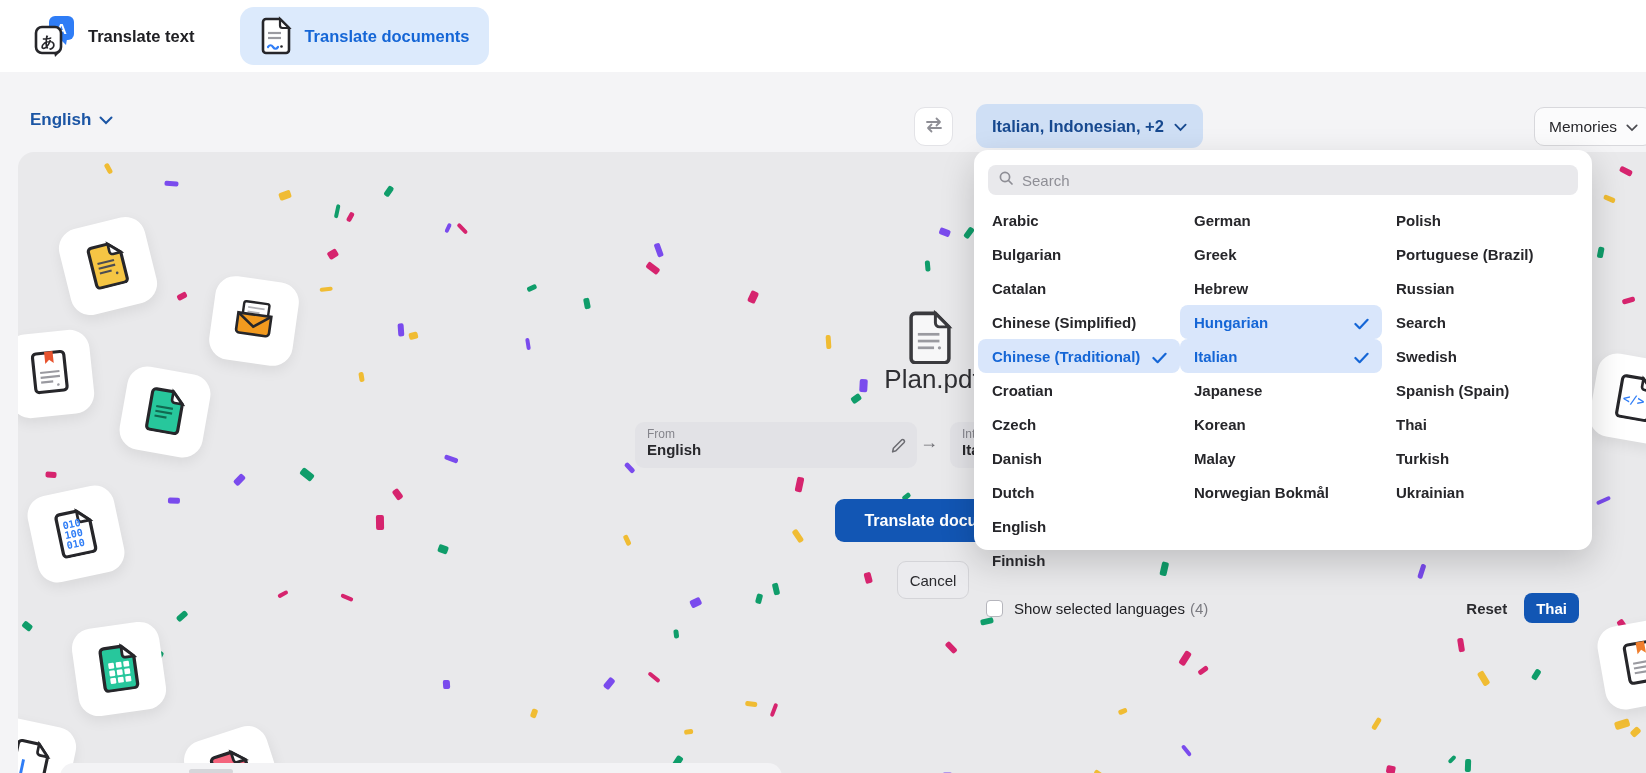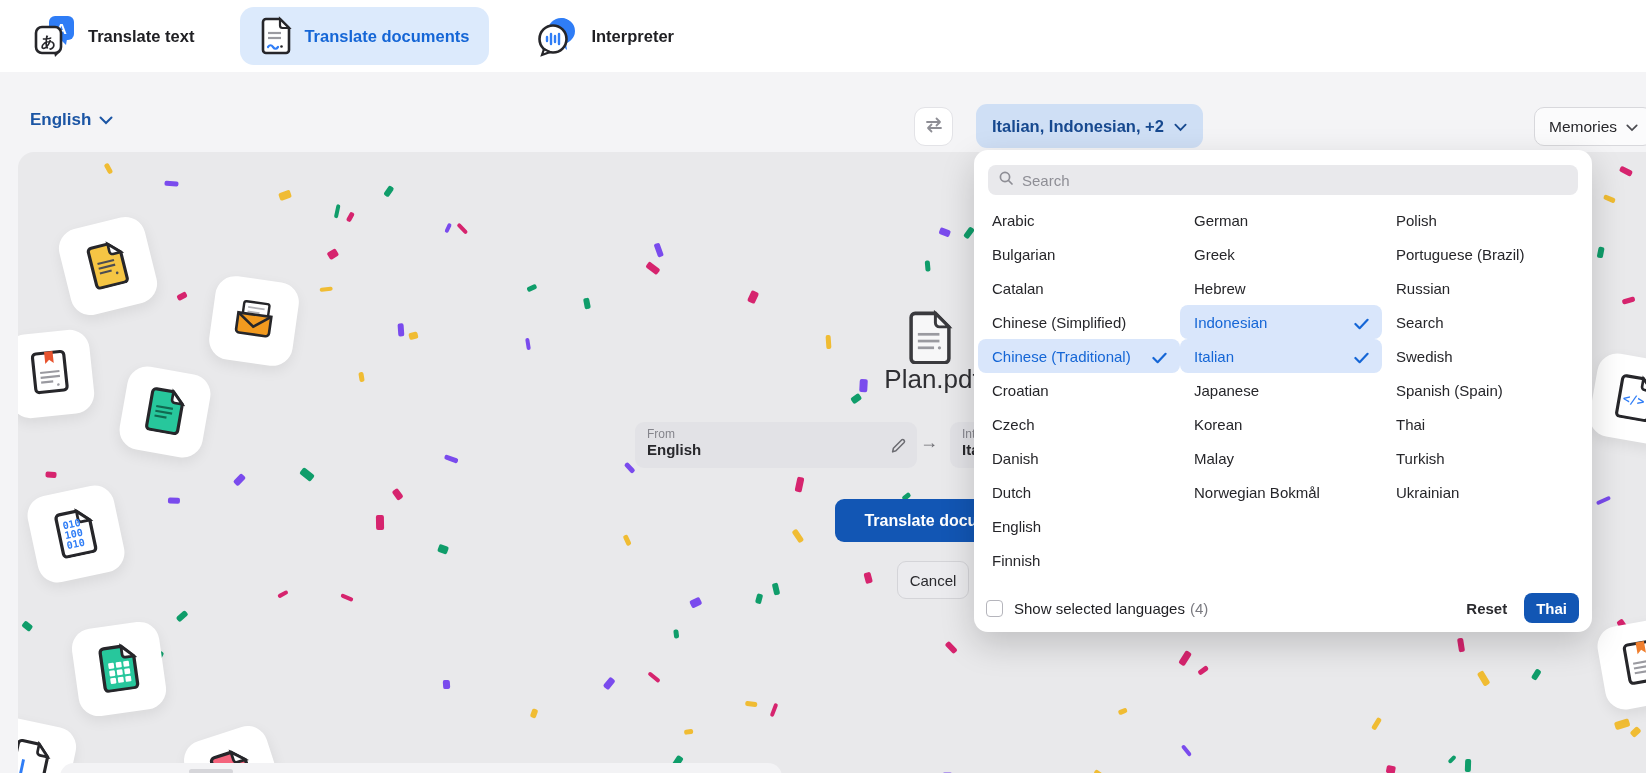--- a/index.html
+++ b/index.html
@@ -51,28 +51,28 @@
   .pencil { position:absolute; right:10px; bottom:9px; }
   .arrow-glyph { position:absolute; left:902px; top:280px; font-size:18px; color:#6c6c72; }
   .translate-btn { position:absolute; left:817px; top:347px; width:210px; height:43px; background:#1256b4;
                    border:none; border-radius:9px; color:#fff; font-size:16px; font-weight:700;
                    font-family:inherit; cursor:pointer; white-space:nowrap; }
   .cancel-btn { position:absolute; left:879px; top:409px; width:72px; height:38px; background:#ebebee;
                 border:1px solid #d4d4d8; border-radius:9px; color:#2a2a2e; font-size:15px; font-weight:500;
                 font-family:inherit; cursor:pointer; }
 
   
-  .panel { position:absolute; left:974px; top:150px; width:618px; height:482px; background:#fff;
+  .panel { position:absolute; left:974px; top:150px; width:618px; height:400px; background:#fff;
            border-radius:14px; box-shadow:0 12px 34px rgba(0,0,0,.18); z-index:20; }
   .search-wrap { position:absolute; left:14px; top:15px; width:590px; height:30px; background:#e9e9ec;
                  border-radius:8px; display:flex; align-items:center; padding:0 10px; gap:8px; }
   .search-wrap input { flex:1; border:none; outline:none; background:transparent; font-size:15px;
                        color:#2a2a2e; font-family:inherit; }
   .search-wrap input::placeholder { color:#8e8e95; }
-  .lang-grid { position:absolute; left:4px; top:53px; display:flex; }
+  .lang-grid { position:absolute; left:4px; top:53px; display:flex;font-weight:bold; }
   .lang-col { width:202px; display:flex; flex-direction:column; }
   .lang-row { position:relative; height:34px; display:flex; align-items:center; padding-left:14px;
               font-size:15px; color:#26262a; border-radius:8px; cursor:pointer; }
   .lang-row.sel { background:#d9e6fb; color:#1566d6; }
   .lang-row .chk { position:absolute; right:13px; top:11px; }
   .picker-footer { position:absolute; left:0; right:0; top:441px; height:34px; display:flex; align-items:center; }
   .cb { width:17px; height:17px; border:1.5px solid #b5b5bc; border-radius:4px; background:#fff;
         margin-left:12px; cursor:pointer; flex:0 0 auto; }
   .show-label { margin-left:11px; font-size:15px; color:#1f1f23; }
   .show-count { margin-left:5px; font-size:15px; color:#7a7a80; }
@@ -104,37 +104,20 @@
         <svg width="32" height="40" viewBox="0 0 32 40">
           <path d="M6 3 h14 l9 9 v22 a3 3 0 0 1 -3 3 H6 a3 3 0 0 1 -3 -3 V6 a3 3 0 0 1 3 -3 z" fill="#fff" stroke="#26262a" stroke-width="2.6"></path>
           <path d="M20 3 l9 9 h-6.5 a2.5 2.5 0 0 1 -2.5 -2.5 z" fill="#fff" stroke="#26262a" stroke-width="2.2"></path>
           <line x1="8" y1="17" x2="21" y2="17" stroke="#9a9aa0" stroke-width="2.2"></line>
           <line x1="8" y1="22" x2="21" y2="22" stroke="#9a9aa0" stroke-width="2.2"></line>
           <path d="M8 31 q2.5 -3.5 5 0 q2.5 3.5 5 0" stroke="#2f7df6" fill="none" stroke-width="2.2" stroke-linecap="round"></path>
           <circle cx="21.5" cy="30.5" r="1.3" fill="#26262a"></circle>
         </svg>
       </span>
       <span>Translate documents</span>
-    </div>
-    <div class="tab">
-      <span>
-        <svg width="44" height="44" viewBox="0 0 44 44">
-          <path d="M26 4 a14 13 0 0 1 0 26 l6 6 l-1 -7 z" fill="#2f7df6"></path>
-          <circle cx="26" cy="17" r="13" fill="#2f7df6"></circle>
-          <circle cx="18" cy="25" r="13.5" fill="#fff" stroke="#26262a" stroke-width="2.6"></circle>
-          <path d="M9 35 l-2 6 l8 -3 z" fill="#fff" stroke="#26262a" stroke-width="2.2"></path>
-          <g stroke="#2f7df6" stroke-width="2.4" stroke-linecap="round">
-            <line x1="12" y1="23" x2="12" y2="27"></line>
-            <line x1="16" y1="20" x2="16" y2="30"></line>
-            <line x1="20" y1="22" x2="20" y2="28"></line>
-            <line x1="24" y1="20" x2="24" y2="30"></line>
-          </g>
-        </svg>
-      </span>
-      <span>Interpreter</span>
     </div>
   </div>
 
   <div class="src-lang">
     <span>English</span>
     <span>
       <svg width="14" height="9" viewBox="0 0 14 9">
           <path d="M1.5 1.5 l5.5 5.5 l5.5 -5.5" fill="none" stroke="#1b55a4" stroke-width="2" stroke-linecap="round"></path>
         </svg>
     </span>
@@ -498,21 +481,21 @@
           <div class="lang-row">
             <span>German</span>
           </div>
           <div class="lang-row">
             <span>Greek</span>
           </div>
           <div class="lang-row">
             <span>Hebrew</span>
           </div>
           <div class="lang-row sel">
-            <span>Indonesian</span>
+            <span>Hungarian</span>
             <span class="chk"><svg width="15" height="12" viewBox="0 0 16 12">
                 <path d="M1.5 6 l4.5 4.5 L14.5 1.5" fill="none" stroke="#1566d6" stroke-width="2.3" stroke-linecap="round" stroke-linejoin="round"></path>
               </svg></span>
           </div>
           <div class="lang-row sel">
             <span>Italian</span>
             <span class="chk"><svg width="15" height="12" viewBox="0 0 16 12">
                 <path d="M1.5 6 l4.5 4.5 L14.5 1.5" fill="none" stroke="#1566d6" stroke-width="2.3" stroke-linecap="round" stroke-linejoin="round"></path>
               </svg></span>
           </div>

